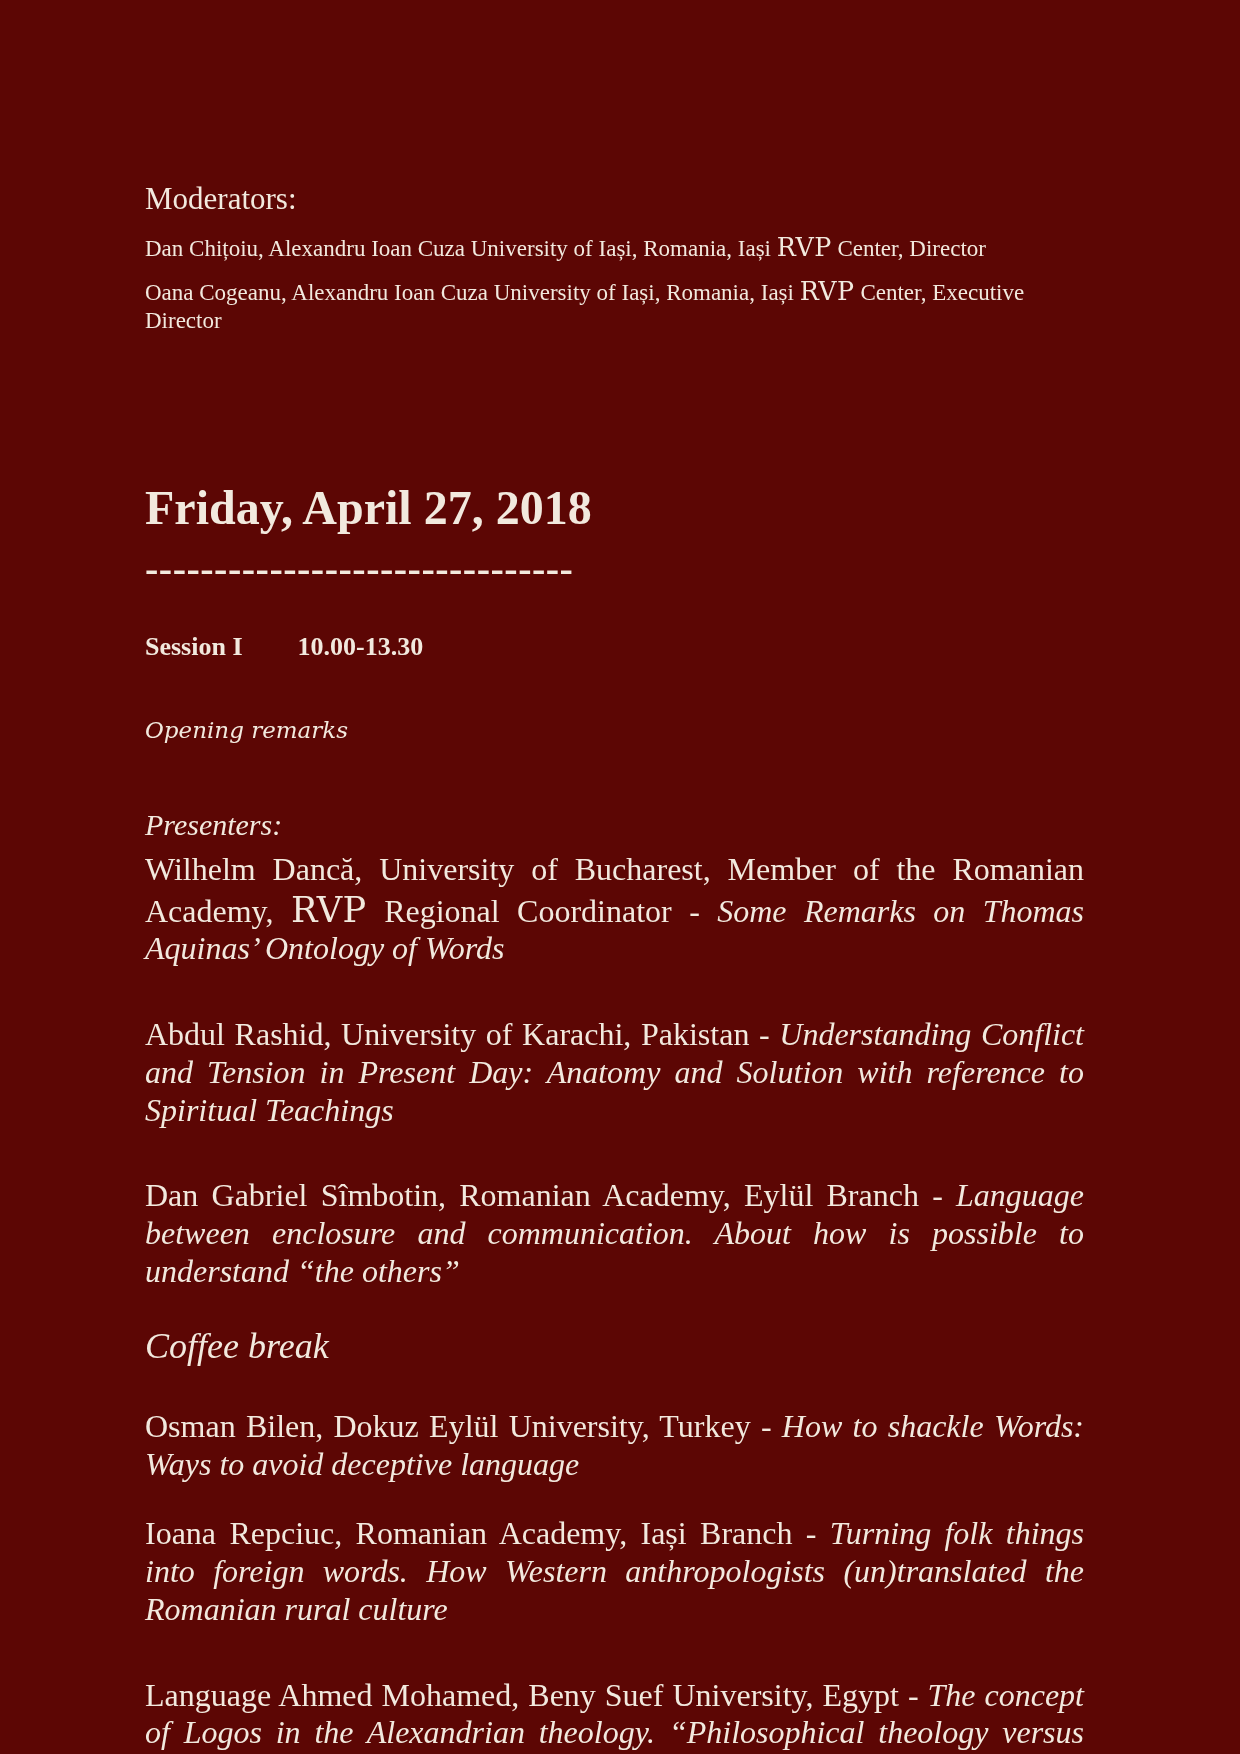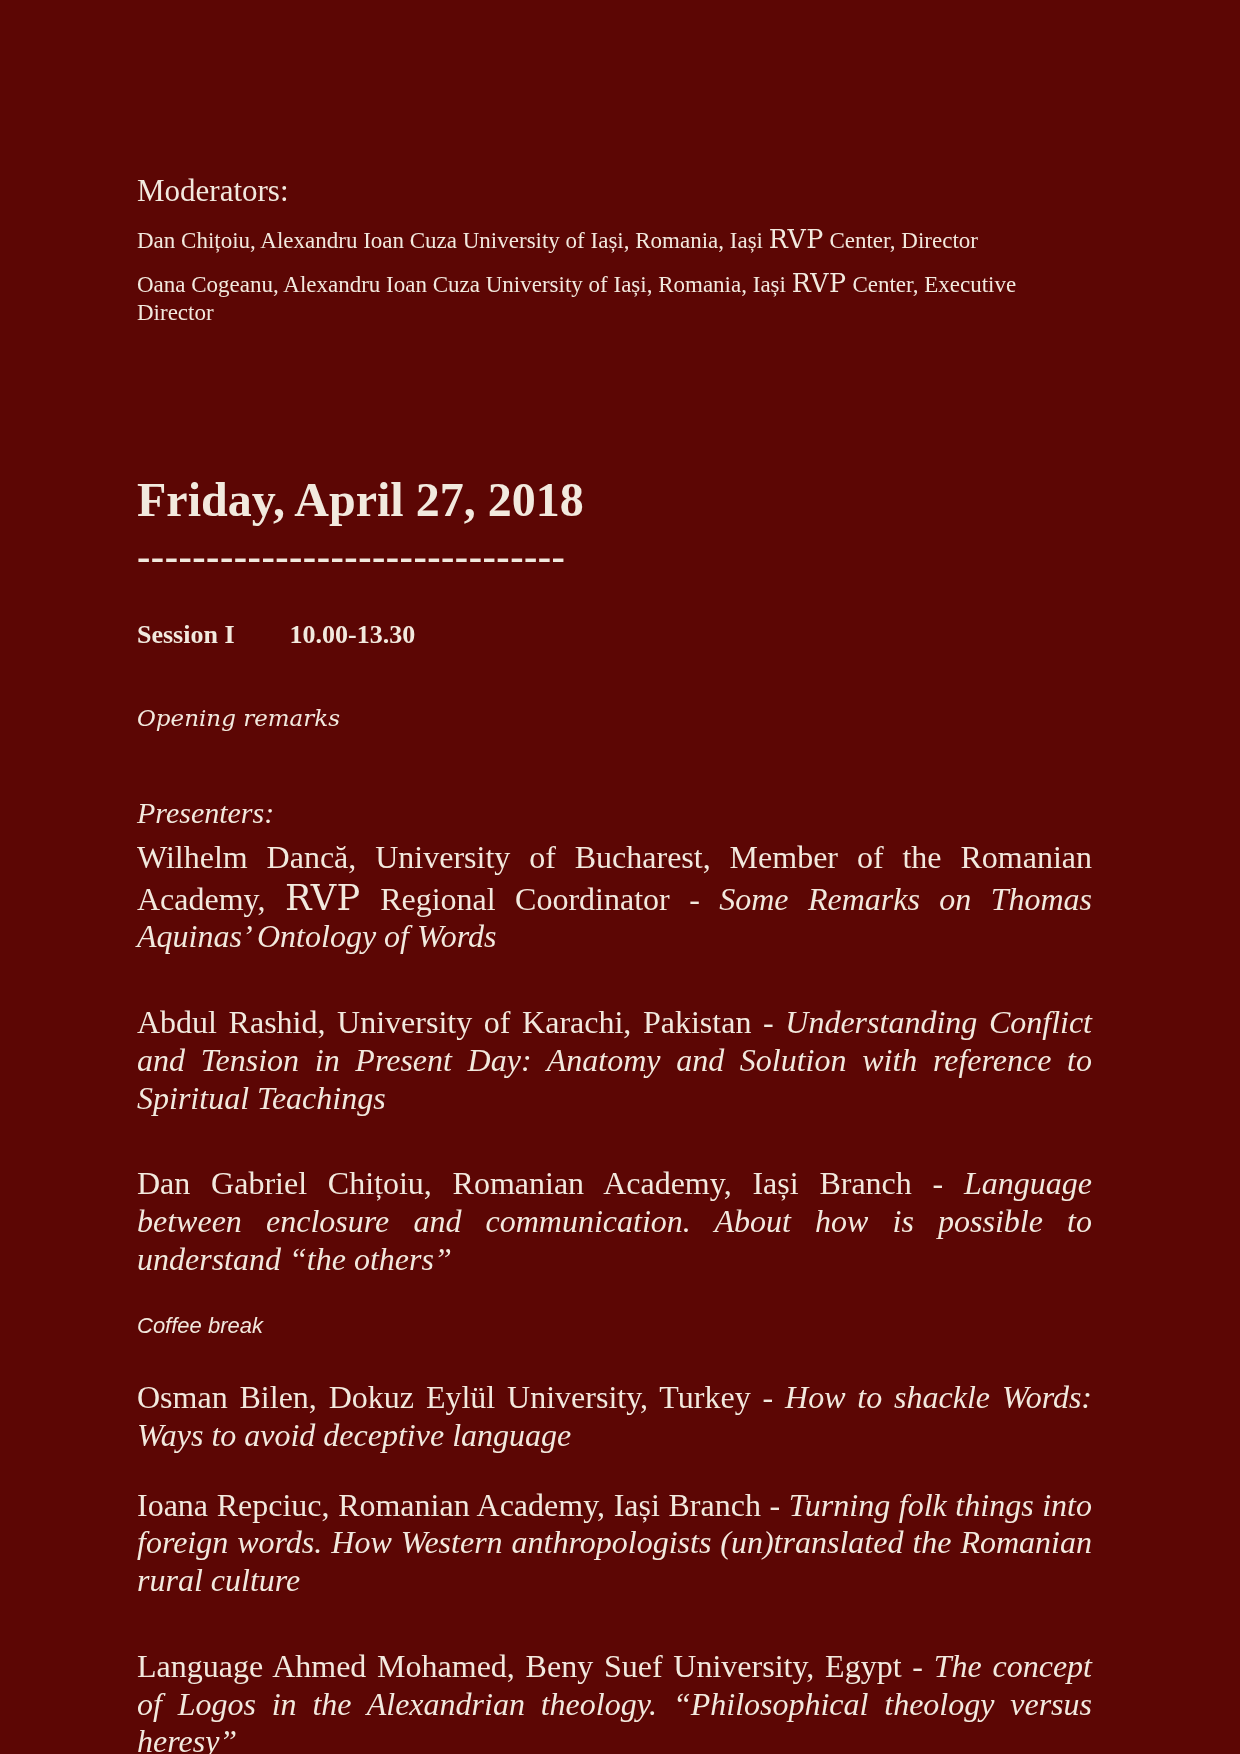--- a/index.html
+++ b/index.html
@@ -15,21 +15,21 @@
     color: #F2E9DE;
   }
   .page {
     width: 1240px;
     height: 1754px;
     background: #5C0604;
   }
   .content {
     padding: 168px 144px 0 133px;
   }
-  p { margin: 4px; }
+  p { margin: 12px; }
 
   .h-moderators {
     font-size: 31px;
     line-height: 1.2;
     margin-bottom: 16px;
   }
   .mod-par {
     font-size: 23px;
     line-height: 1.18;
     text-align: left;
@@ -81,23 +81,23 @@
   .pres-par {
     font-size: 32px;
     line-height: 1.18;
     text-align: justify;
   }
   .talk-title {
     font-style: italic;
   }
   .coffee {
     margin-top: 34px;
-    font-family: Liberation Sans, sans-serif;
+    font-family: Liberation Serif, serif;
     font-style: italic;
-    font-size: 22px;
+    font-size: 36px;
     line-height: 1.2;
   }
   .p-wilhelm  { margin-top: 0; }
   .p-abdul    { margin-top: 44px; }
   .p-dan      { margin-top: 44px; }
   .p-ioana    { margin-top: 28px; }
   .p-osman    { margin-top: 36px; }
   .p-suleiman { margin-top: 44px; }
 </style>
 </head>
@@ -119,21 +119,21 @@
     <p class="session-line"><span>Session I</span><span class="session-time">10.00-13.30</span></p>
 
     <p class="opening">Opening remarks</p>
 
     <p class="presenters">Presenters:</p>
 
     <p class="pres-par p-wilhelm"><span>Wilhelm Dancă, University of Bucharest, Member of the Romanian Academy, </span><span class="rvp">RVP</span><span> Regional Coordinator - </span><span class="talk-title">Some Remarks on Thomas Aquinas’ Ontology of Words</span></p>
 
     <p class="pres-par p-abdul"><span>Abdul Rashid, University of Karachi, Pakistan - </span><span class="rvp"></span><span></span><span class="talk-title">Understanding Conflict and Tension in Present Day: Anatomy and Solution with reference to Spiritual Teachings</span></p>
 
-    <p class="pres-par p-dan"><span>Dan Gabriel Chițoiu, Romanian Academy, Iași Branch - </span><span class="rvp"></span><span></span><span class="talk-title">Language between enclosure and communication. About how is possible to understand “the others”</span></p>
+    <p class="pres-par p-dan"><span>Dan Gabriel Sîmbotin, Romanian Academy, Eylül Branch - </span><span class="rvp"></span><span></span><span class="talk-title">Language between enclosure and communication. About how is possible to understand “the others”</span></p>
 
     <p class="coffee">Coffee break</p>
 
     <p class="pres-par p-osman"><span>Osman Bilen, Dokuz Eylül University, Turkey - </span><span class="rvp"></span><span></span><span class="talk-title">How to shackle Words: Ways to avoid deceptive language</span></p>
 
     <p class="pres-par p-ioana"><span>Ioana Repciuc, Romanian Academy, Iași Branch - </span><span class="rvp"></span><span></span><span class="talk-title">Turning folk things into foreign words. How Western anthropologists (un)translated the Romanian rural culture</span></p>
 
     <p class="pres-par p-suleiman"><span>Language Ahmed Mohamed, Beny Suef University, Egypt - </span><span class="rvp"></span><span></span><span class="talk-title">The concept of Logos in the Alexandrian theology. “Philosophical theology versus heresy”</span></p>
 
   </div>

